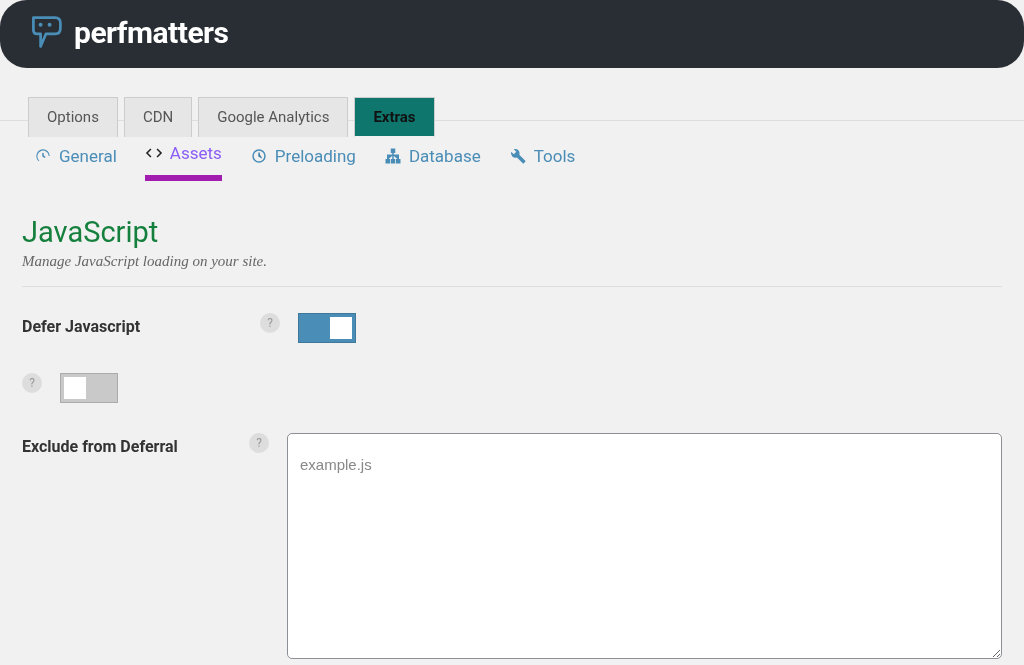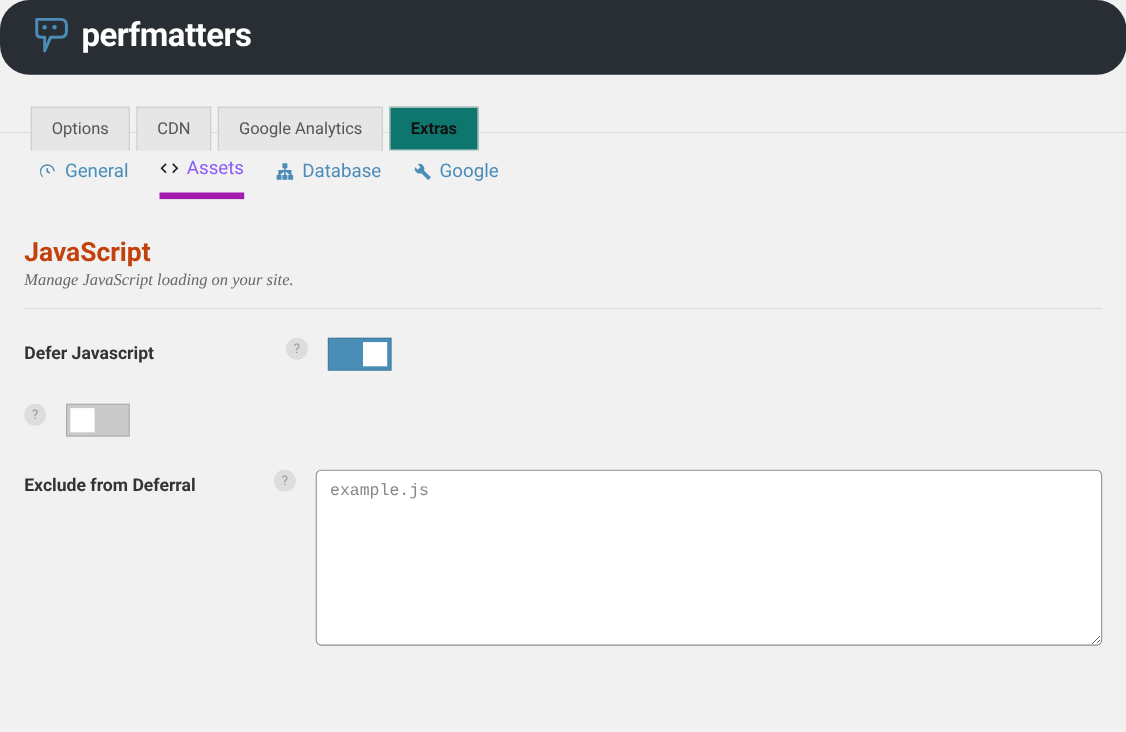--- a/index.html
+++ b/index.html
@@ -77,23 +77,23 @@
     width: 18px;
     height: 18px;
     display: inline-flex;
     align-items: center;
     justify-content: center;
   }
   .content {
     padding: 34px 22px 0 22px;
   }
   .section-title {
-    font-size: 24px;
-    font-weight: 700;
-    color: #c2410c;
+    font-size: 29px;
+    font-weight: 400;
+    color: #15803d;
     margin-bottom: 4px;
   }
   .section-desc {
     font-size: 15px;
     color: #666;
     font-style: italic;
     margin-bottom: 16px;
     font-family: Liberation Serif, serif;
   }
   .divider {
@@ -147,26 +147,26 @@
     position: absolute;
     top: 3px;
     width: 22px;
     height: 22px;
     background: #fff;
   }
   .toggle.on .toggle-knob { right: 3px; }
   .toggle.off .toggle-knob { left: 3px; }
   .textarea-field {
     width: 715px;
-    height: 160px;
+    height: 226px;
     border: 1px solid #8c8f94;
     border-radius: 5px;
-    padding: 10px 12px;
+    padding: 22px 12px;
     font-size: 15px;
-    font-family: Liberation Mono, monospace;
+    font-family: Liberation Sans, sans-serif;
     color: #555;
     resize: both;
   }
   .textarea-field::placeholder { color: #888; }
   .field-input-area {
     display: flex;
     align-items: flex-start;
   }
 </style>
 </head>
@@ -203,36 +203,45 @@
     <span class="icon">
       <svg viewBox="0 0 24 24" width="18" height="18">
           <path fill="#222" d="M8.6 16.6 4 12l4.6-4.6L7.2 6 1.2 12l6 6zM15.4 7.4 20 12l-4.6 4.6L16.8 18l6-6-6-6z"></path>
         </svg>
     </span>
     <span>Assets</span>
   </div>
   <div class="subtab">
     <span class="icon">
       <svg viewBox="0 0 24 24" width="18" height="18">
+          <circle cx="12" cy="12" r="8" fill="none" stroke="#4a8db7" stroke-width="2"></circle>
+          <path stroke="#4a8db7" stroke-width="2" stroke-linecap="round" d="M12 8v4l3 2"></path>
+        </svg>
+    </span>
+    <span>Preloading</span>
+  </div>
+  <div class="subtab">
+    <span class="icon">
+      <svg viewBox="0 0 24 24" width="18" height="18">
           <path fill="#4a8db7" d="M10 3h4v4h-4zM3 17h4v4H3zm7 0h4v4h-4zm7 0h4v4h-4zM12 7v4m0 0H5v6m7-6h7v6M12 11v6" stroke="#4a8db7" stroke-width="2"></path>
           <rect x="10" y="3" width="4" height="4" fill="#4a8db7"></rect>
           <rect x="3" y="17" width="4" height="4" fill="#4a8db7"></rect>
           <rect x="10" y="17" width="4" height="4" fill="#4a8db7"></rect>
           <rect x="17" y="17" width="4" height="4" fill="#4a8db7"></rect>
         </svg>
     </span>
     <span>Database</span>
   </div>
   <div class="subtab">
     <span class="icon">
       <svg viewBox="0 0 24 24" width="18" height="18">
           <path fill="#4a8db7" d="M21.7 18.3 14 10.6A6 6 0 0 0 6.3 3l3.4 3.4-3.3 3.3L3 6.3A6 6 0 0 0 10.6 14l7.7 7.7a1 1 0 0 0 1.4 0l2-2a1 1 0 0 0 0-1.4z"></path>
         </svg>
     </span>
-    <span>Google</span>
+    <span>Tools</span>
   </div>
 </div>
 
 <div class="content">
   <h2 class="section-title">JavaScript</h2>
   <p class="section-desc">Manage JavaScript loading on your site.</p>
   <hr class="divider">
 
   <div class="field-row">
     <div class="field-label">Defer Javascript</div>

